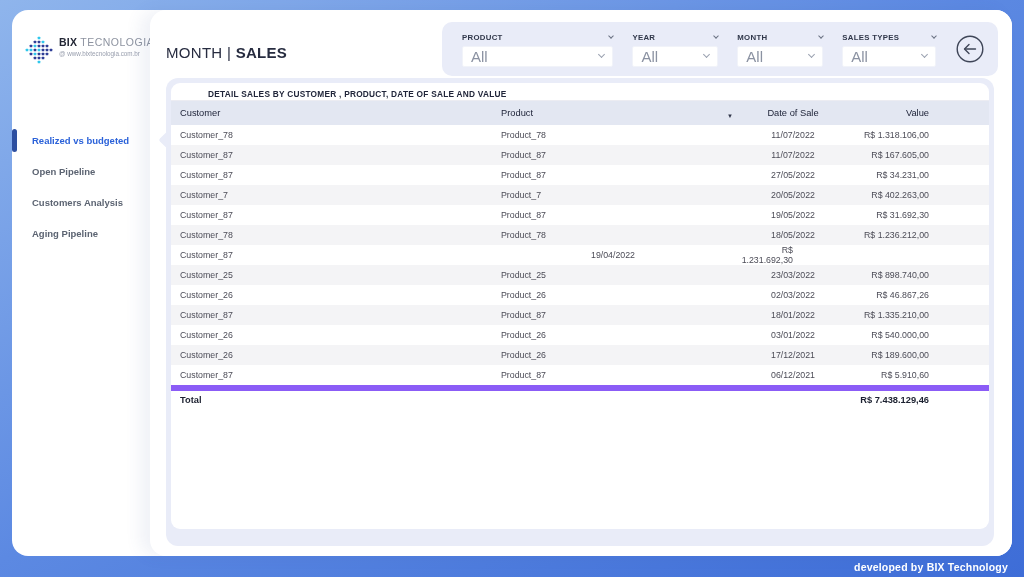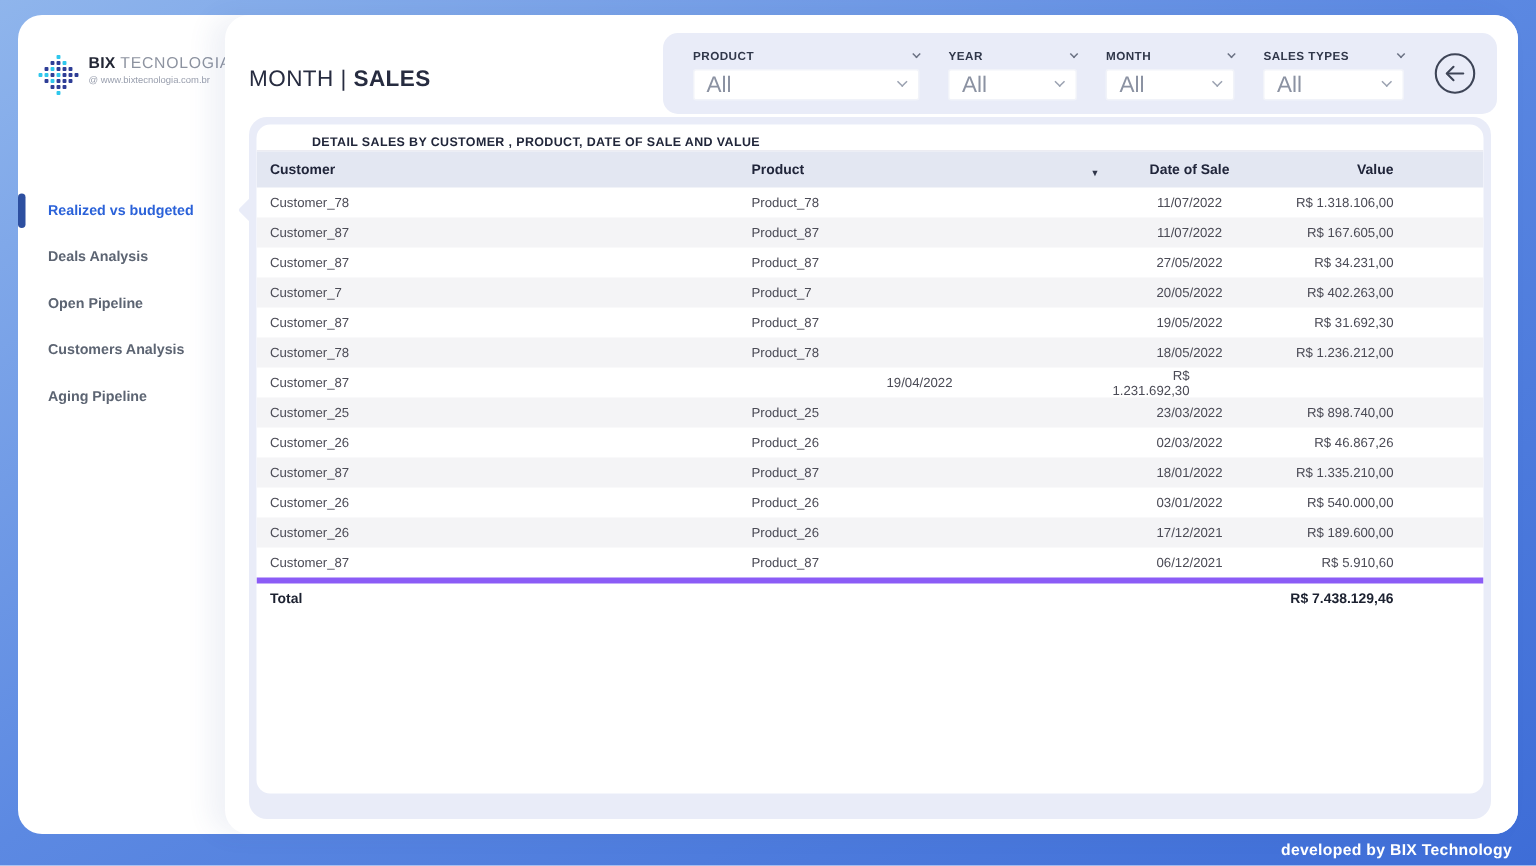--- a/index.html
+++ b/index.html
@@ -54,26 +54,26 @@
   .back-button { margin-left:auto; width:30px; height:30px; background:transparent; border:none; padding:0; cursor:pointer; }
   
   .panel { position:absolute; left:16px; top:68px; width:828px; height:468px; background:#e9ecf8; border-radius:12px; }
   .panel::before { content:""; position:absolute; left:-5px; top:56px; width:12px; height:12px;
     background:#e9ecf8; transform:rotate(45deg); border-radius:2px; }
   .table-card { position:absolute; left:5px; top:5px; width:818px; height:446px; background:#fff;
     border-radius:9px; overflow:hidden; }
   .section-title { padding:6px 0 0 9px; height:17px; font-size:8.3px; font-weight:700; color:#21263a; letter-spacing:.25px;margin-left:28px; }
   .card-divider { height:1px; background:#ececf2; }
   .grid-cols { display:grid; grid-template-columns:322px 240px 120px 1fr; align-items:center; }
-  .thead { height:24px; background:#e3e7f2; font-size:9.3px; font-weight:700; color:#20253a; position:relative; }
+  .thead { height:24px; background:#e3e7f2; font-size:9.3px; font-weight:400; color:#20253a; position:relative; }
   .c1 { padding-left:9px; } .c2 { padding-left:8px; } .c3 { text-align:center; } .c4 { text-align:right; padding-right:60px; }
   .sort-icon { position:absolute; left:556px; top:12px; font-size:6px; color:#30364a; line-height:1; cursor:pointer; }
   .trow { height:20px; font-size:8.8px; color:#4b4b56; }
   .tbody .trow:nth-child(even) { background:#f4f4f6; }
-  .total-row { height:24px; border-top:4px solid #8b5cf6; font-size:9.3px; font-weight:700; color:#1c2130; }
+  .total-row { height:24px; border-top:6px solid #8b5cf6; font-size:9.3px; font-weight:700; color:#1c2130; }
   
   .footer-credit { position:absolute; right:16px; bottom:4px; font-size:10.5px; font-weight:700;
     color:#ffffff; letter-spacing:.2px; }
 </style>
 </head>
 <body>
 
 <div class="page">
 
   <div class="sidebar">
@@ -112,23 +112,20 @@
         <div class="l2">@ www.bixtecnologia.com.br</div>
       </div>
     </div>
     <div class="nav">
         <div class="nav-item active">
           <span class="nav-bar"></span>
           <span class="nav-label">Realized vs budgeted</span>
           <span class="nav-dot"></span>
         </div>
         <div class="nav-item">
-          <span class="nav-label">Deals Analysis</span>
-        </div>
-        <div class="nav-item">
           <span class="nav-label">Open Pipeline</span>
         </div>
         <div class="nav-item">
           <span class="nav-label">Customers Analysis</span>
         </div>
         <div class="nav-item">
           <span class="nav-label">Aging Pipeline</span>
         </div>
       </div>
   </div>

